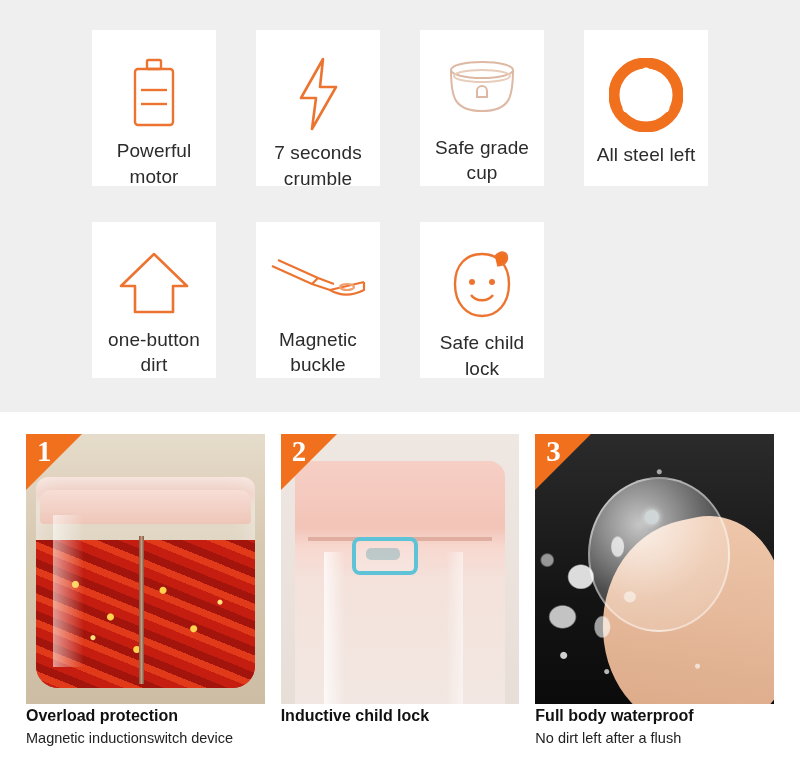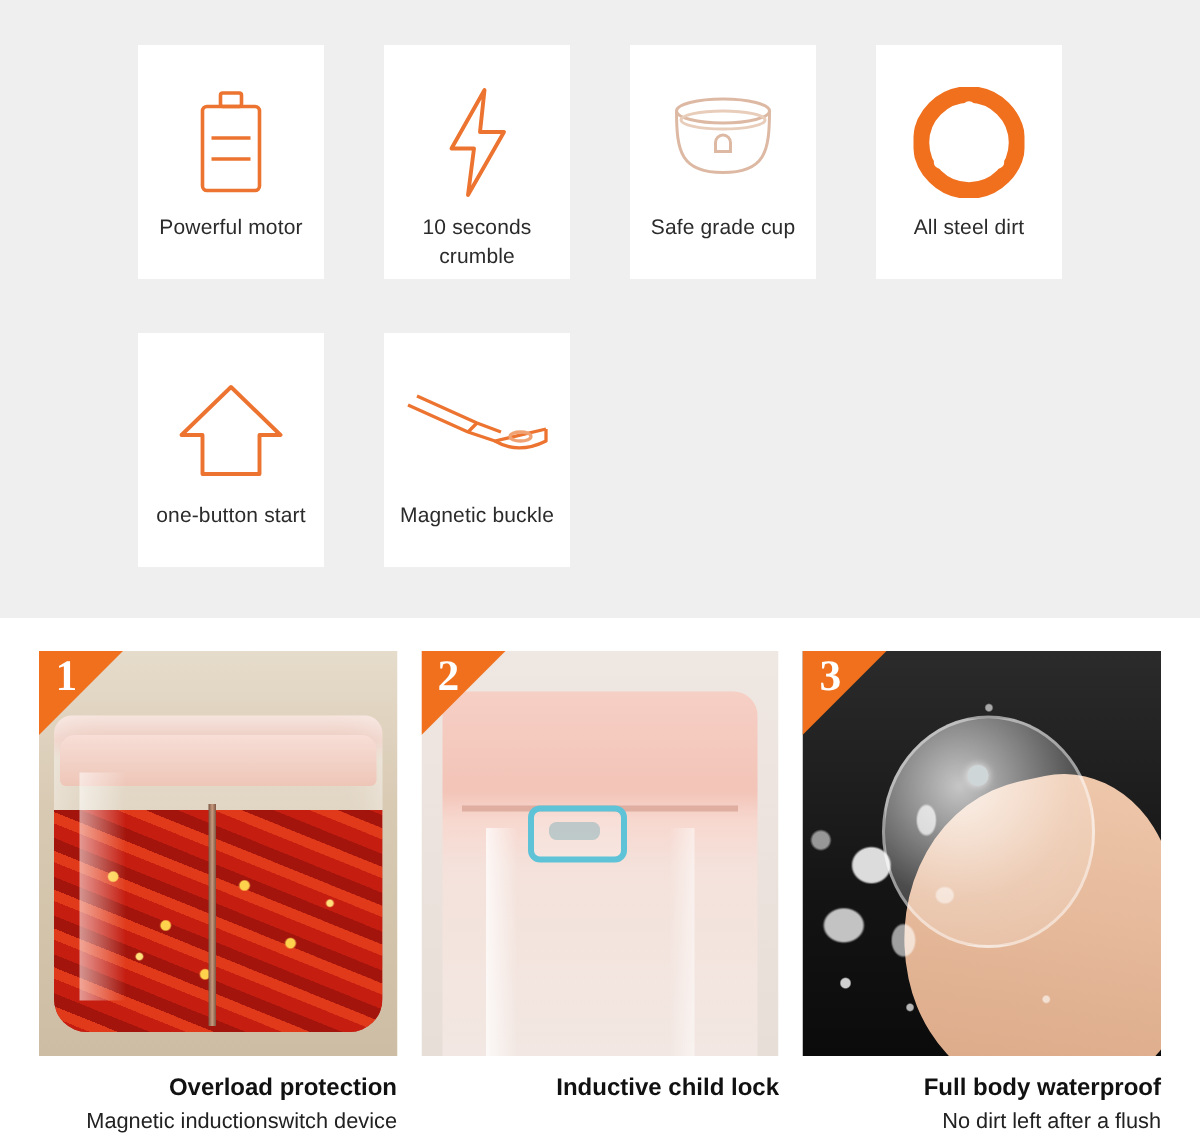--- a/index.html
+++ b/index.html
@@ -44,21 +44,21 @@
     padding-top: 26px;
     box-sizing: border-box;
   }
   .feature-icon {
     height: 78px;
     display: flex;
     align-items: center;
     justify-content: center;
   }
   .feature-label {
-    font-size: 14px;
+    font-size: 19px;
     color: #2b2b2b;
     text-align: center;
     line-height: 1.35;
     padding: 8px 6px 0 6px;
     letter-spacing: .1px;
   }
 
   
   .steps-panel {
     background: #ffffff;
@@ -94,22 +94,21 @@
     left: 11px;
     top: 2px;
     color: #ffffff;
     font-size: 29px;
     font-weight: bold;
     font-family: "Liberation Serif", serif;
     z-index: 4;
     line-height: 1.1;
   }
   .step-caption {
-    padding-top: 10px;
-    text-align: right;
+    text-align: left;
   }
   .step-title {
     font-size: 16px;
     font-weight: bold;
     color: #111111;
     line-height: 1.5;
   }
   .step-sub {
     font-size: 14.5px;
     color: #222222;
@@ -245,21 +244,21 @@
         </div>
         <div class="feature-label">Powerful motor</div>
       </div>
 
       <div class="feature-card">
         <div class="feature-icon">
           <svg width="50" height="76" viewBox="0 0 50 76" fill="none" stroke="#ec7430" stroke-width="2.6" stroke-linejoin="round">
             <path d="M30 3 L8 42 H23 L19 73 L43 31 H27 Z"></path>
           </svg>
         </div>
-        <div class="feature-label">10 seconds crumble</div>
+        <div class="feature-label">7 seconds crumble</div>
       </div>
 
       <div class="feature-card">
         <div class="feature-icon">
           <svg width="84" height="64" viewBox="0 0 84 64" fill="none" stroke="#ddb9a4" stroke-width="2">
             <ellipse cx="42" cy="11" rx="31" ry="8"></ellipse>
             <path d="M11 11 C11 38 14 52 42 52 C70 52 73 38 73 11"></path>
             <ellipse cx="42" cy="17" rx="28" ry="6" stroke="#e8cdbb"></ellipse>
             <path d="M37 38 v-6 a5 5 0 0 1 10 0 v6 z" stroke="#ddb9a4"></path>
           </svg>
@@ -269,46 +268,58 @@
 
       <div class="feature-card">
         <div class="feature-icon">
           <svg width="74" height="74" viewBox="0 0 74 74">
             <circle cx="37" cy="37" r="32" fill="none" stroke="#f0701e" stroke-width="11"></circle>
             <circle cx="37" cy="14" r="4.5" fill="#ffffff"></circle>
             <circle cx="18" cy="50" r="4.5" fill="#ffffff"></circle>
             <circle cx="56" cy="50" r="4.5" fill="#ffffff"></circle>
           </svg>
         </div>
-        <div class="feature-label">All steel dirt</div>
+        <div class="feature-label">All steel left</div>
       </div>
 
       <div class="feature-card">
         <div class="feature-icon">
           <svg width="76" height="70" viewBox="0 0 76 70" fill="none" stroke="#ec7430" stroke-width="2.6" stroke-linejoin="round">
             <path d="M38 6 L71 38 H57 V64 H19 V38 H5 Z"></path>
           </svg>
         </div>
-        <div class="feature-label">one-button start</div>
+        <div class="feature-label">one-button dirt</div>
       </div>
 
 
       <div class="feature-card">
         <div class="feature-icon">
           <svg width="100" height="54" viewBox="0 0 100 54" fill="none" stroke="#ec7430" stroke-width="2.2" stroke-linejoin="round">
             <path d="M4 10 L44 28 L62 34 L96 26"></path>
             <path d="M10 4 L50 22 L66 28"></path>
             <path d="M44 28 L50 22"></path>
             <path d="M62 34 C72 40 84 40 96 34 L96 26"></path>
             <ellipse cx="79" cy="31" rx="7" ry="3" stroke="#f0a272"></ellipse>
           </svg>
         </div>
         <div class="feature-label">Magnetic buckle</div>
       </div>
 
+      <div class="feature-card">
+        <div class="feature-icon">
+          <svg width="78" height="74" viewBox="0 0 78 74" fill="none" stroke="#ec7430" stroke-width="2.4">
+            <path d="M12 36 C12 16 24 6 39 6 C54 6 66 16 66 36 C66 56 54 68 39 68 C24 68 12 56 12 36 Z"></path>
+            <path d="M52 9 C58 2 64 4 64 10 C64 15 58 18 54 17" fill="#f0701e" stroke="#ec7430"></path>
+            <circle cx="29" cy="34" r="3" fill="#ec7430" stroke="none"></circle>
+            <circle cx="49" cy="34" r="3" fill="#ec7430" stroke="none"></circle>
+            <path d="M28 47 C33 54 45 54 50 47"></path>
+          </svg>
+        </div>
+        <div class="feature-label">Safe child lock</div>
+      </div>
 
     </div>
   </section>
 
   <section class="steps-panel">
     <div class="steps-grid">
 
       <div class="step">
         <div class="step-photo">
           <div class="scene s1-bg"></div>

